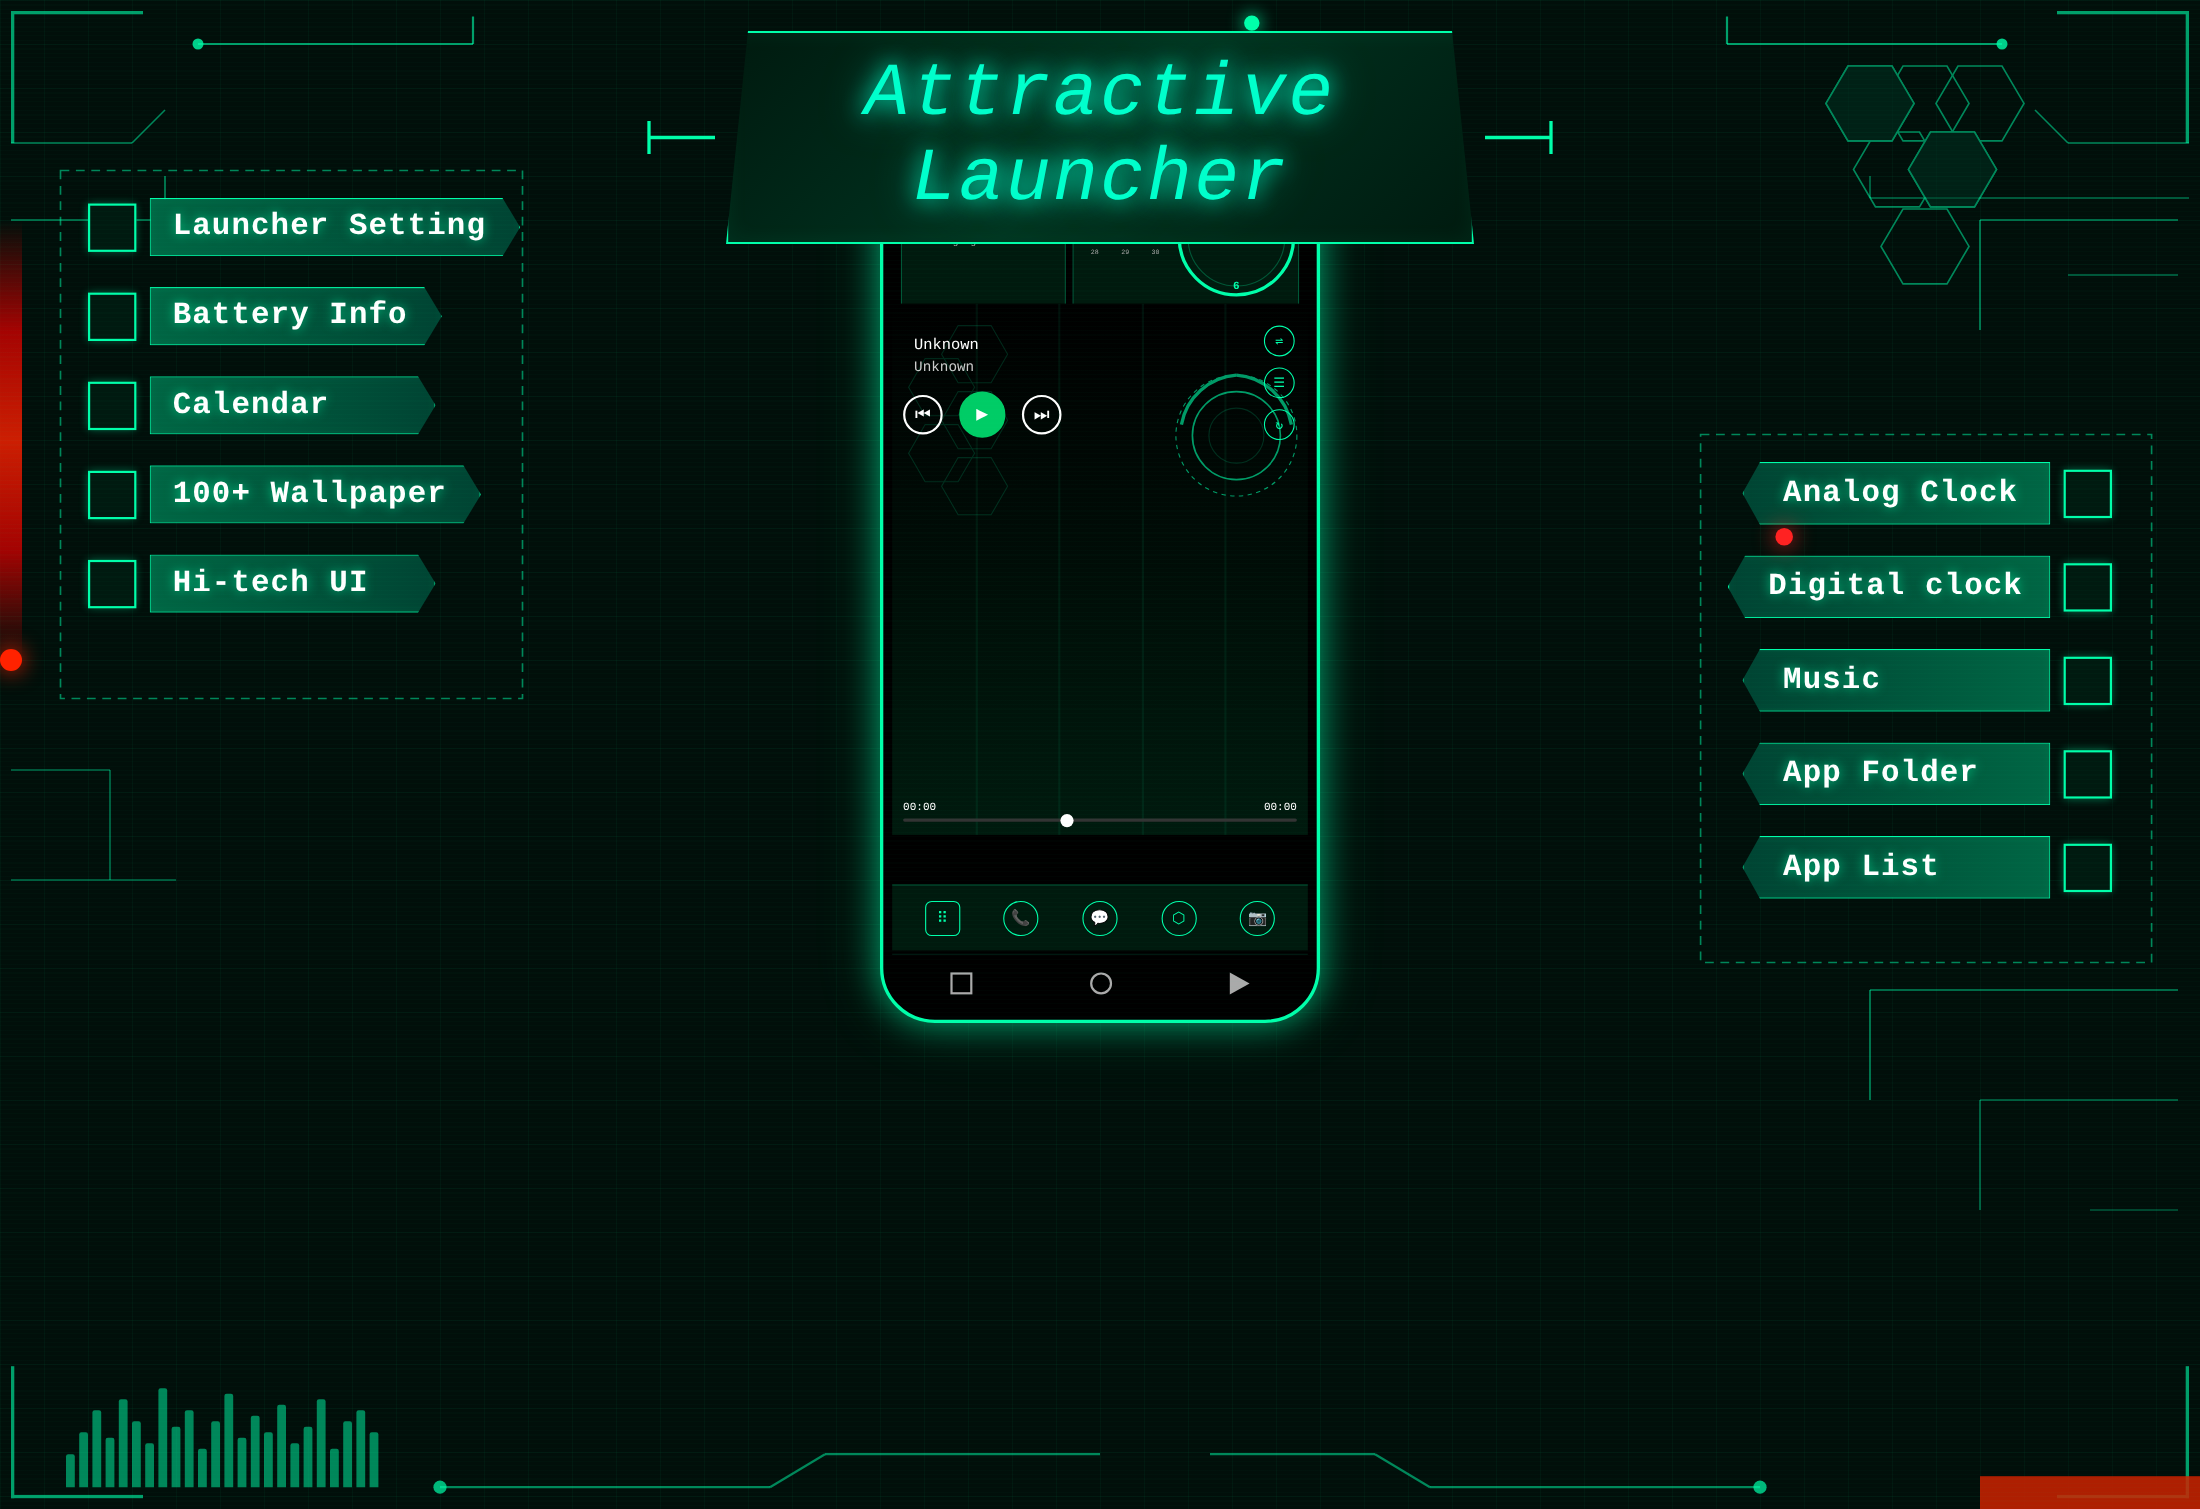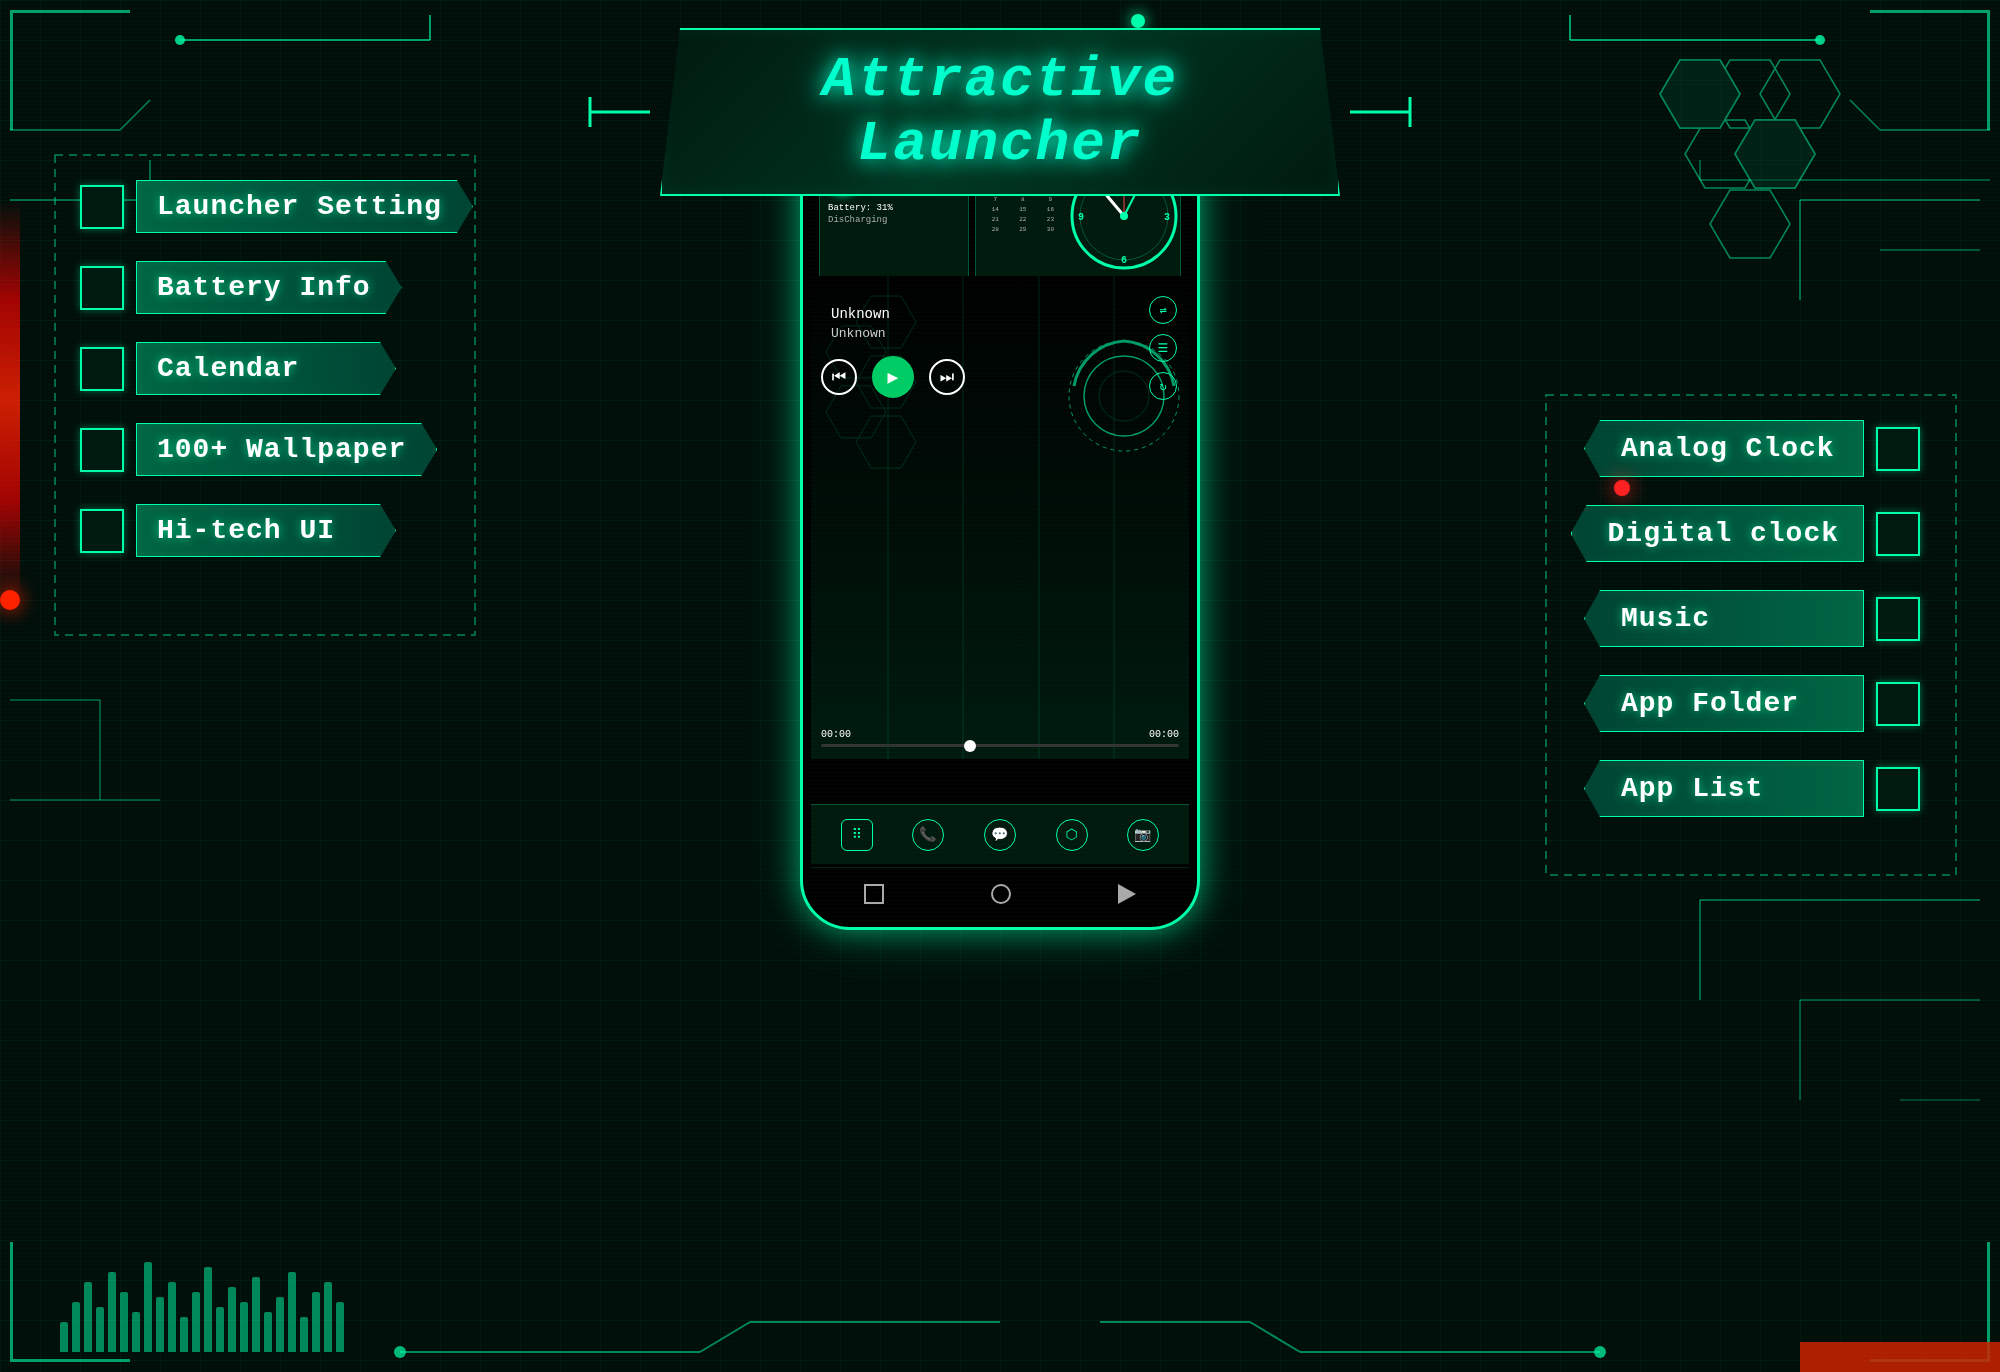--- a/index.html
+++ b/index.html
@@ -29,22 +29,22 @@
     }
     .title-trapezoid {
       background: linear-gradient(135deg, #001a0f 0%, #003320 50%, #001a0f 100%);
       border: 2px solid #00ffaa;
       clip-path: polygon(20px 0%, calc(100% - 20px) 0%, 100% 100%, 0% 100%);
       padding: 18px 60px;
       box-shadow: 0 0 30px #00ffaa44, inset 0 0 20px #00ffaa11;
     }
     .title-text {
       color: #00ffcc;
-      font-size: 56px;
-      font-weight: bold;
+      font-size: 68px;
+      font-weight: normal;
       text-shadow: 0 0 20px #00ffcc, 0 0 40px #00ffcc88;
       letter-spacing: 2px;
       font-style: italic;
     }
 
     
     .left-menu {
       position: absolute;
       left: 80px;
       top: 180px;

